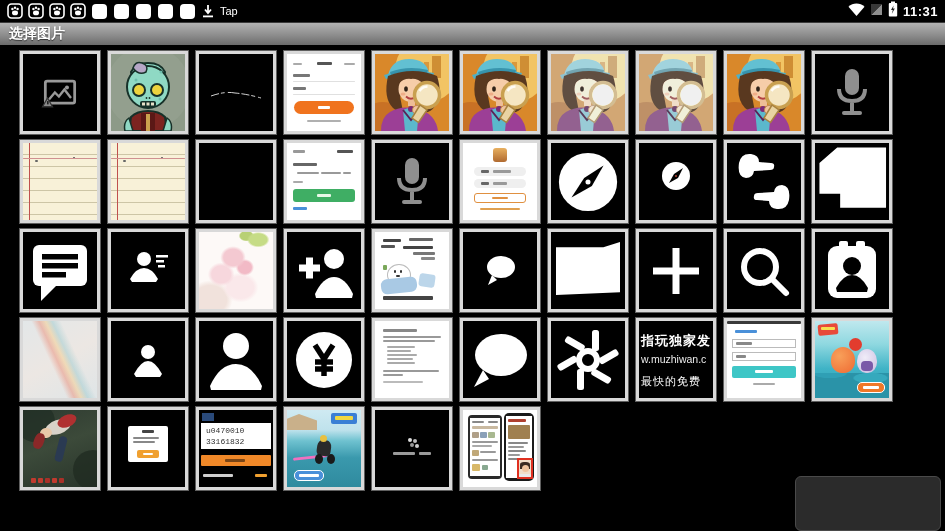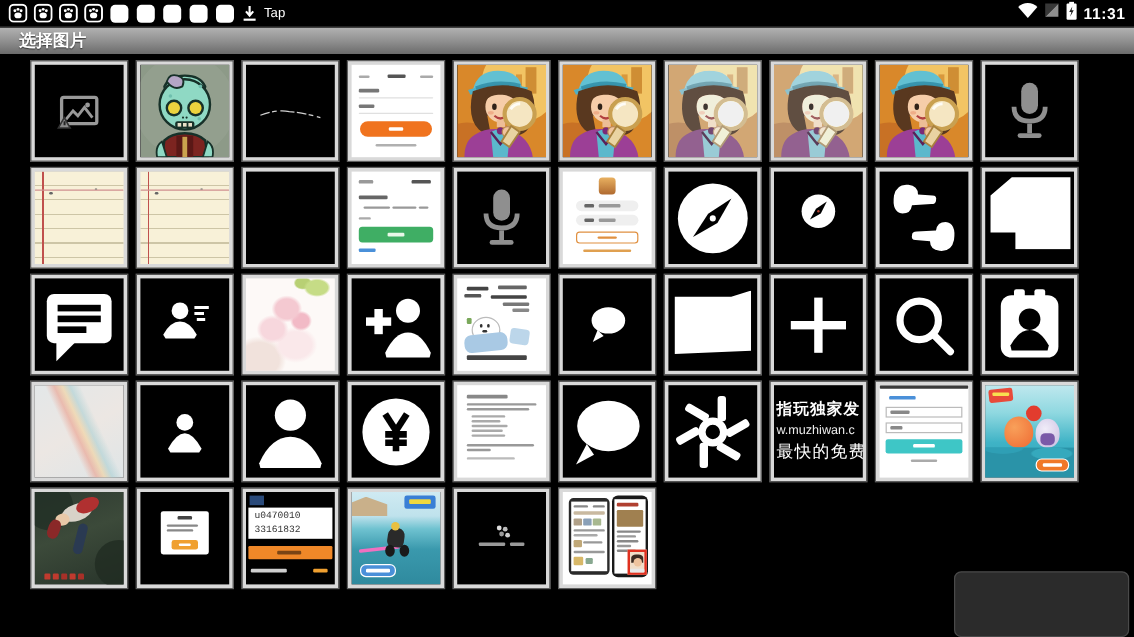--- a/index.html
+++ b/index.html
@@ -6,24 +6,24 @@
     font-family:"Liberation Sans",sans-serif;}
   
   .statusbar{height:22px;background:#000;display:flex;align-items:center;padding:0 7px;box-sizing:border-box;}
   .sb-left{display:flex;align-items:center;gap:5px;}
   .sb-left .si{display:flex;align-items:center;}
   .tap{color:#fff;font-size:11px;margin-left:5px;}
   .sb-right{margin-left:auto;display:flex;align-items:center;gap:5px;}
   .sb-time{color:#fff;font-size:13px;font-weight:bold;letter-spacing:.5px;}
   
   .titlebar{height:23px;background:linear-gradient(180deg,#b2b2b2 0%,#8d8d8d 55%,#6b6b6b 100%);
-    border-top:1px solid #3a3a3a;display:flex;align-items:center;padding-left:16px;box-sizing:border-box;}
+    border-top:1px solid #3a3a3a;display:flex;align-items:center;padding-left:9px;box-sizing:border-box;}
   .title{color:#fff;font-size:14px;font-weight:bold;text-shadow:0 1px 1px rgba(0,0,0,.6);}
   
-  .grid{padding:6px 0 0 26px;}
+  .grid{padding:6px 0 0 20px;}
   .grow{display:flex;gap:8px;margin-bottom:6px;}
   .cell{position:relative;width:74px;height:77px;border:3px solid #d9d9d9;outline:1px solid #5f5f5f;
     background:#000;overflow:hidden;flex:none;}
   .art{position:absolute;inset:0;display:flex;align-items:center;justify-content:center;}
   .bx{position:absolute;display:block;}
   .fill{width:100%;height:100%;display:block;}
   .det{width:100%;height:100%;display:block;}
   .faded .det{filter:saturate(.5) brightness(1.22) contrast(.88);}
   
   .t-app-orange,.t-app-green,.t-app-outline,.t-meme,.t-document,.t-app-teal,.t-phones{background:#fff;}
@@ -43,21 +43,21 @@
      linear-gradient(150deg,#e3e7e8 0%,#ece7e3 50%,#dfe5e7 100%);}
   .t-game-colorful{background:linear-gradient(180deg,#bfe8ee 0%,#8fd8e0 30%,#3fb3c6 62%,#2f9fb5 100%);}
   .t-anime{background:linear-gradient(160deg,#2e3a30 0%,#3c4a3a 45%,#28342a 100%);}
   .t-game-dark{background:#151010;}
   .t-racing{background:linear-gradient(180deg,#cfeaf2 0%,#bfe2ec 26%,#6fc2d0 40%,#3a99ad 62%,#2f8a9e 100%);}
   .t-muzhiwan,.t-xiaolu,.t-loading,.t-dialog,.t-account,.t-black-blank,.t-black-streak{background:#000;}
   
   .mz{position:absolute;left:2px;top:11px;width:90px;color:#fff;}
   .mz1{font-size:13px;font-weight:bold;letter-spacing:1px;white-space:nowrap;}
   .mz2{font-size:10.5px;color:#ececec;margin-top:3px;white-space:nowrap;}
-  .mz3{font-size:14px;margin-top:3px;white-space:nowrap;letter-spacing:1px;}
+  .mz3{font-size:11px;margin-top:9px;white-space:nowrap;letter-spacing:1px;}
   .gd-title{position:absolute;left:3px;top:35px;font-size:13px;font-weight:bold;font-style:italic;color:#fff;
      white-space:nowrap;letter-spacing:1px;text-shadow:0 0 6px #f80,0 0 2px #f80;}
   .xl-title{position:absolute;left:0;top:23px;width:74px;text-align:center;color:#fff;font-size:14.5px;
      font-weight:bold;font-style:italic;letter-spacing:1px;white-space:nowrap;}
   .acct{position:absolute;font-size:8px;color:#333;font-family:"Liberation Mono",monospace;white-space:nowrap;}
   
   .wm{position:absolute;right:4px;bottom:0;width:146px;height:55px;background:#2b2b2b;
      border:1px solid #4a4a4a;border-radius:6px;box-sizing:border-box;padding:3px 6px;}
   .wm-top{display:flex;align-items:baseline;justify-content:center;gap:2px;margin-top:1px;}
   .wm-num{font-size:27px;line-height:25px;font-weight:bold;font-style:italic;letter-spacing:1px;}

